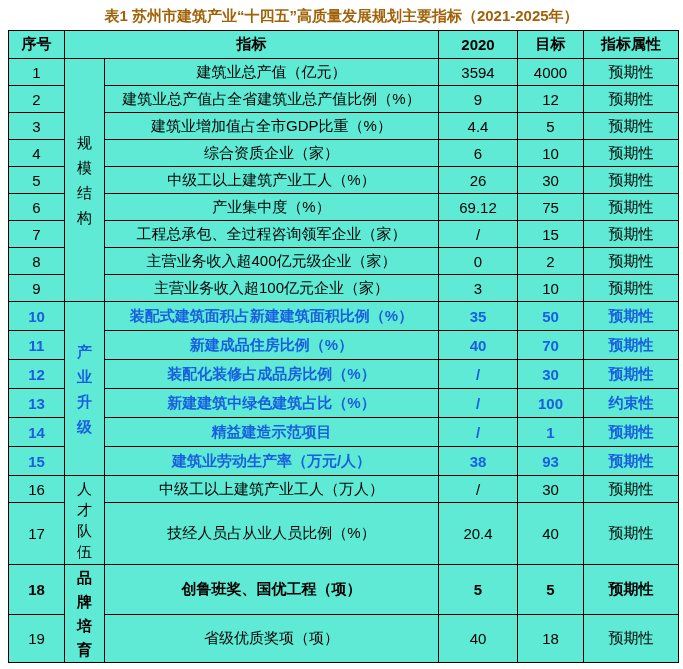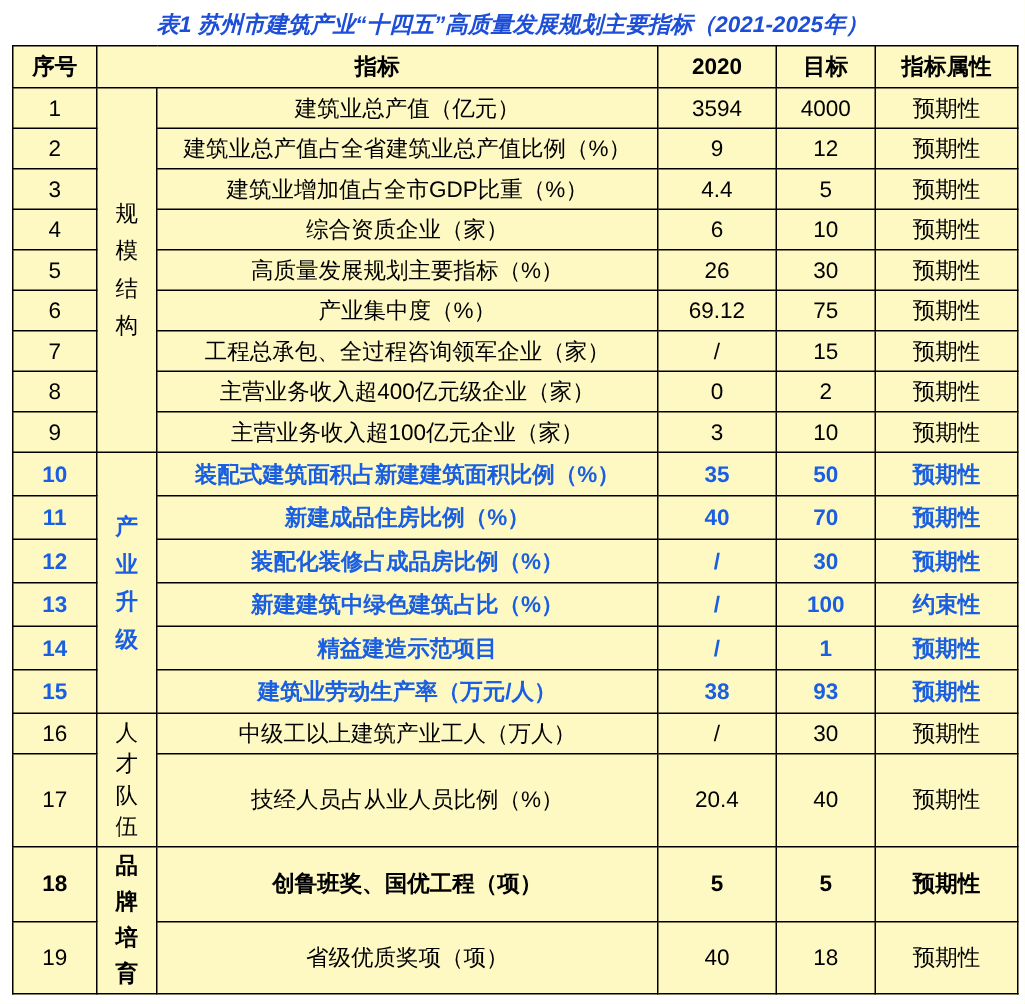--- a/index.html
+++ b/index.html
@@ -13,30 +13,29 @@
     width: 683px;
     height: 669px;
     background: #ffffff;
     overflow: hidden;
   }
   .doc-title {
     padding-top: 7px;
     text-align: center;
     font-size: 15px;
     font-weight: bold;
-    color: #1d4ed8;
+    color: #a16207;
     letter-spacing: 0px;
     white-space: nowrap;
-    font-style: italic;
   }
   table.indicators {
     border-collapse: collapse;
     table-layout: fixed;
     margin: 4px 0 4px 8px;
-    background: #fef9c3;
+    background: #5eead4;
   }
   table.indicators th,
   table.indicators td {
     border: 1px solid #000000;
     font-size: 15px;
     color: #000000;
     text-align: center;
     vertical-align: middle;
     padding: 0;
     overflow: hidden;
@@ -116,21 +115,21 @@
         </tr>
         <tr>
           <td>4</td>
           <td class="ind">综合资质企业（家）</td>
           <td>6</td>
           <td>10</td>
           <td>预期性</td>
         </tr>
         <tr>
           <td>5</td>
-          <td class="ind">高质量发展规划主要指标（%）</td>
+          <td class="ind">中级工以上建筑产业工人（%）</td>
           <td>26</td>
           <td>30</td>
           <td>预期性</td>
         </tr>
         <tr>
           <td>6</td>
           <td class="ind">产业集中度（%）</td>
           <td>69.12</td>
           <td>75</td>
           <td>预期性</td>

